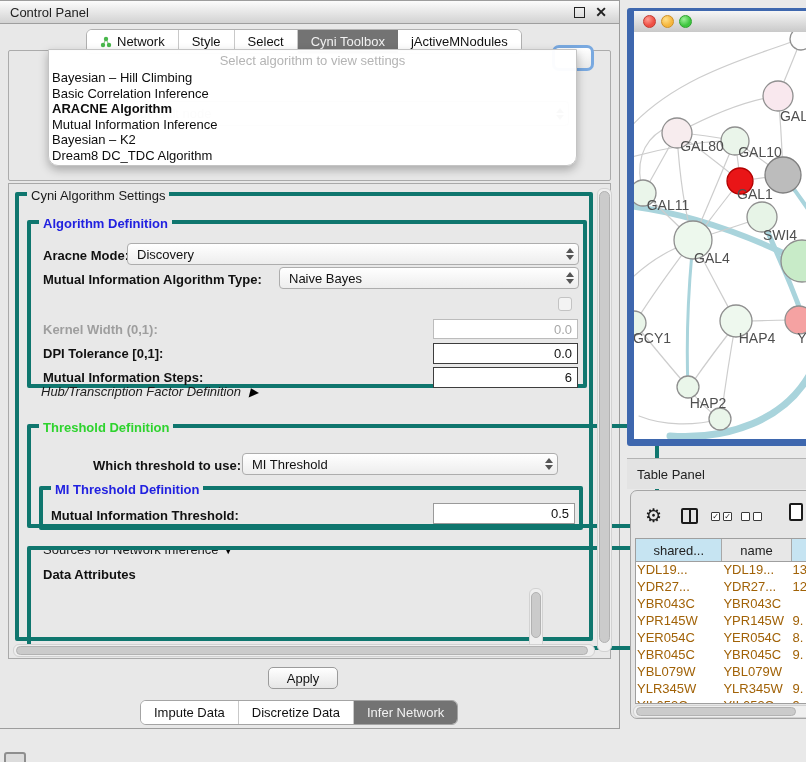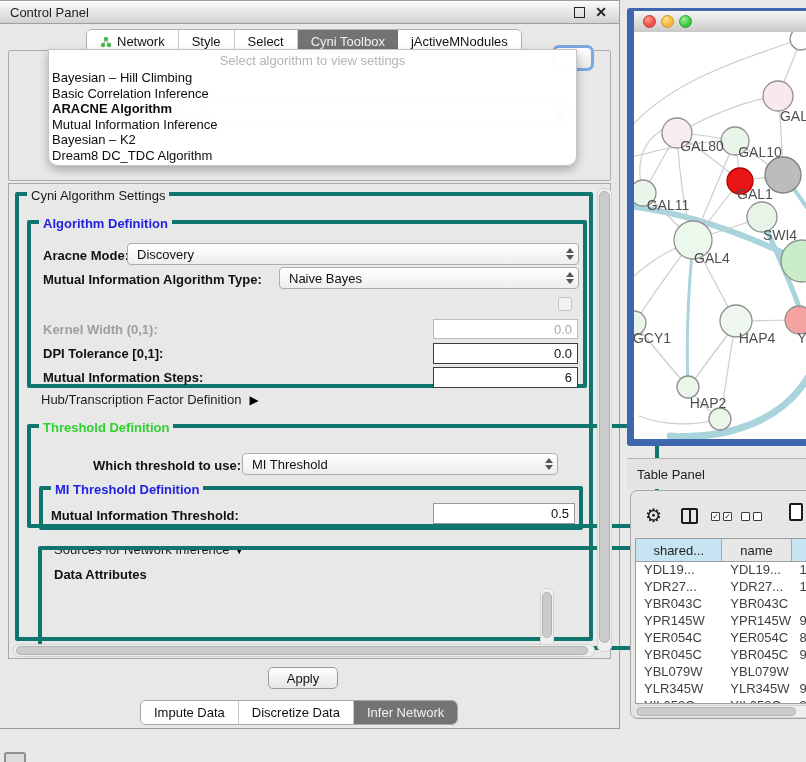--- a/index.html
+++ b/index.html
@@ -66,29 +66,29 @@
   .flabel.dis{color:#9e9e9e;}
   .tfield{box-sizing:border-box;background:#fff;text-align:right;padding:2px 5px 0 0;color:#111;}
   #combo-aracne{left:96px;top:19px;width:452px;height:22px;}
   #combo-mitype{left:248px;top:43px;width:300px;height:22px;}
   #chk-manual{left:527px;top:73px;width:14px;height:14px;border:1px solid #c3c3c3;border-radius:3px;
       background:#f3f3f3;box-sizing:border-box;}
   #fld-kernel{left:402px;top:95px;width:145px;height:20px;border:1px solid #bcbcbc;color:#a8a8a8;}
   #fld-dpi{left:402px;top:119px;width:145px;height:21px;border:1.5px solid #3d3d3d;}
   #fld-steps{left:402px;top:143px;width:145px;height:21px;border:1.5px solid #3d3d3d;}
 
-  #hub-row{left:22px;top:196px;display:flex;align-items:flex-end;gap:8px;color:#1c1c1c;}
+  #hub-row{left:22px;top:188px;display:flex;align-items:flex-end;gap:8px;color:#1c1c1c;font-style:italic;}
   .tri{color:#000;font-size:12px;}
 
   #grp-th{left:8px;top:228px;width:632px;height:104px;}
   #combo-th{left:211px;top:25px;width:316px;height:22px;}
   #grp-mit{left:8px;top:58px;width:544px;height:44px;}
   #fld-mit{left:390px;top:13px;width:142px;height:21px;border:1px solid #9a9a9a;}
 
-  #grp-src{left:19px;top:350px;width:628px;height:104px;overflow:hidden;}
+  #grp-src{left:8px;top:350px;width:628px;height:104px;overflow:hidden;}
   #attr-label{left:12px;top:17px;}
   #src-list{left:20px;top:36px;width:514px;height:66px;background:#fff;overflow:hidden;}
   .src-item{height:16px;line-height:16px;background:#3a6bd8;color:#fff;padding-left:4px;white-space:nowrap;}
   #list-vscroll{left:498px;top:38px;width:12px;height:60px;}
   #list-vthumb{left:1px;top:3px;width:8px;height:44px;}
 
   #apply-btn{left:268px;top:666px;width:70px;height:22px;border:1px solid #9b9b9b;border-radius:5px;
       background:linear-gradient(#ffffff,#e6e6e6);text-align:center;line-height:21px;color:#111;box-sizing:border-box;}
 
   #bottom-tabs{left:140px;top:699px;height:23px;display:flex;background:#fff;border:1px solid #a4a4a4;
@@ -119,21 +119,21 @@
       align-items:center;justify-content:center;font-size:8px;color:#222;box-sizing:border-box;background:#fff;}
   #tb-checked{left:80px;top:21px;}
   #tb-unchecked{left:110px;top:21px;}
   #tb-doc{left:158px;top:12px;width:14px;height:18px;border:2px solid #1b1b1b;border-radius:2px;background:#fff;box-sizing:border-box;}
   #ttable{left:4px;top:47px;width:196px;height:166px;background:#fff;border:1px solid #9f9f9f;
       box-sizing:border-box;overflow:hidden;}
   .th-row{display:flex;height:22px;border-bottom:1px solid #9f9f9f;}
   .th{box-sizing:border-box;border-right:1px solid #a8a8a8;display:flex;align-items:center;
       justify-content:center;color:#222;overflow:hidden;white-space:nowrap;}
   .trow{display:flex;height:17px;}
-  .td{box-sizing:border-box;padding-left:8px;overflow:hidden;white-space:nowrap;color:#404040;}
+  .td{box-sizing:border-box;padding-left:1px;overflow:hidden;white-space:nowrap;color:#a16207;}
   #tp-hscroll{left:2px;top:214px;width:194px;height:11px;}
   #tp-hthumb{left:2px;top:1px;width:158px;height:7px;}
 
   #mini-icon{left:4px;top:752px;width:18px;height:14px;border:2px solid #8e8e8e;border-radius:3px;background:#dcdcdc;}
   #top-tick{left:7px;top:0;width:2px;height:5px;background:#9a9a9a;}
 </style>
 </head>
 <body>
 
 <div id="root">

